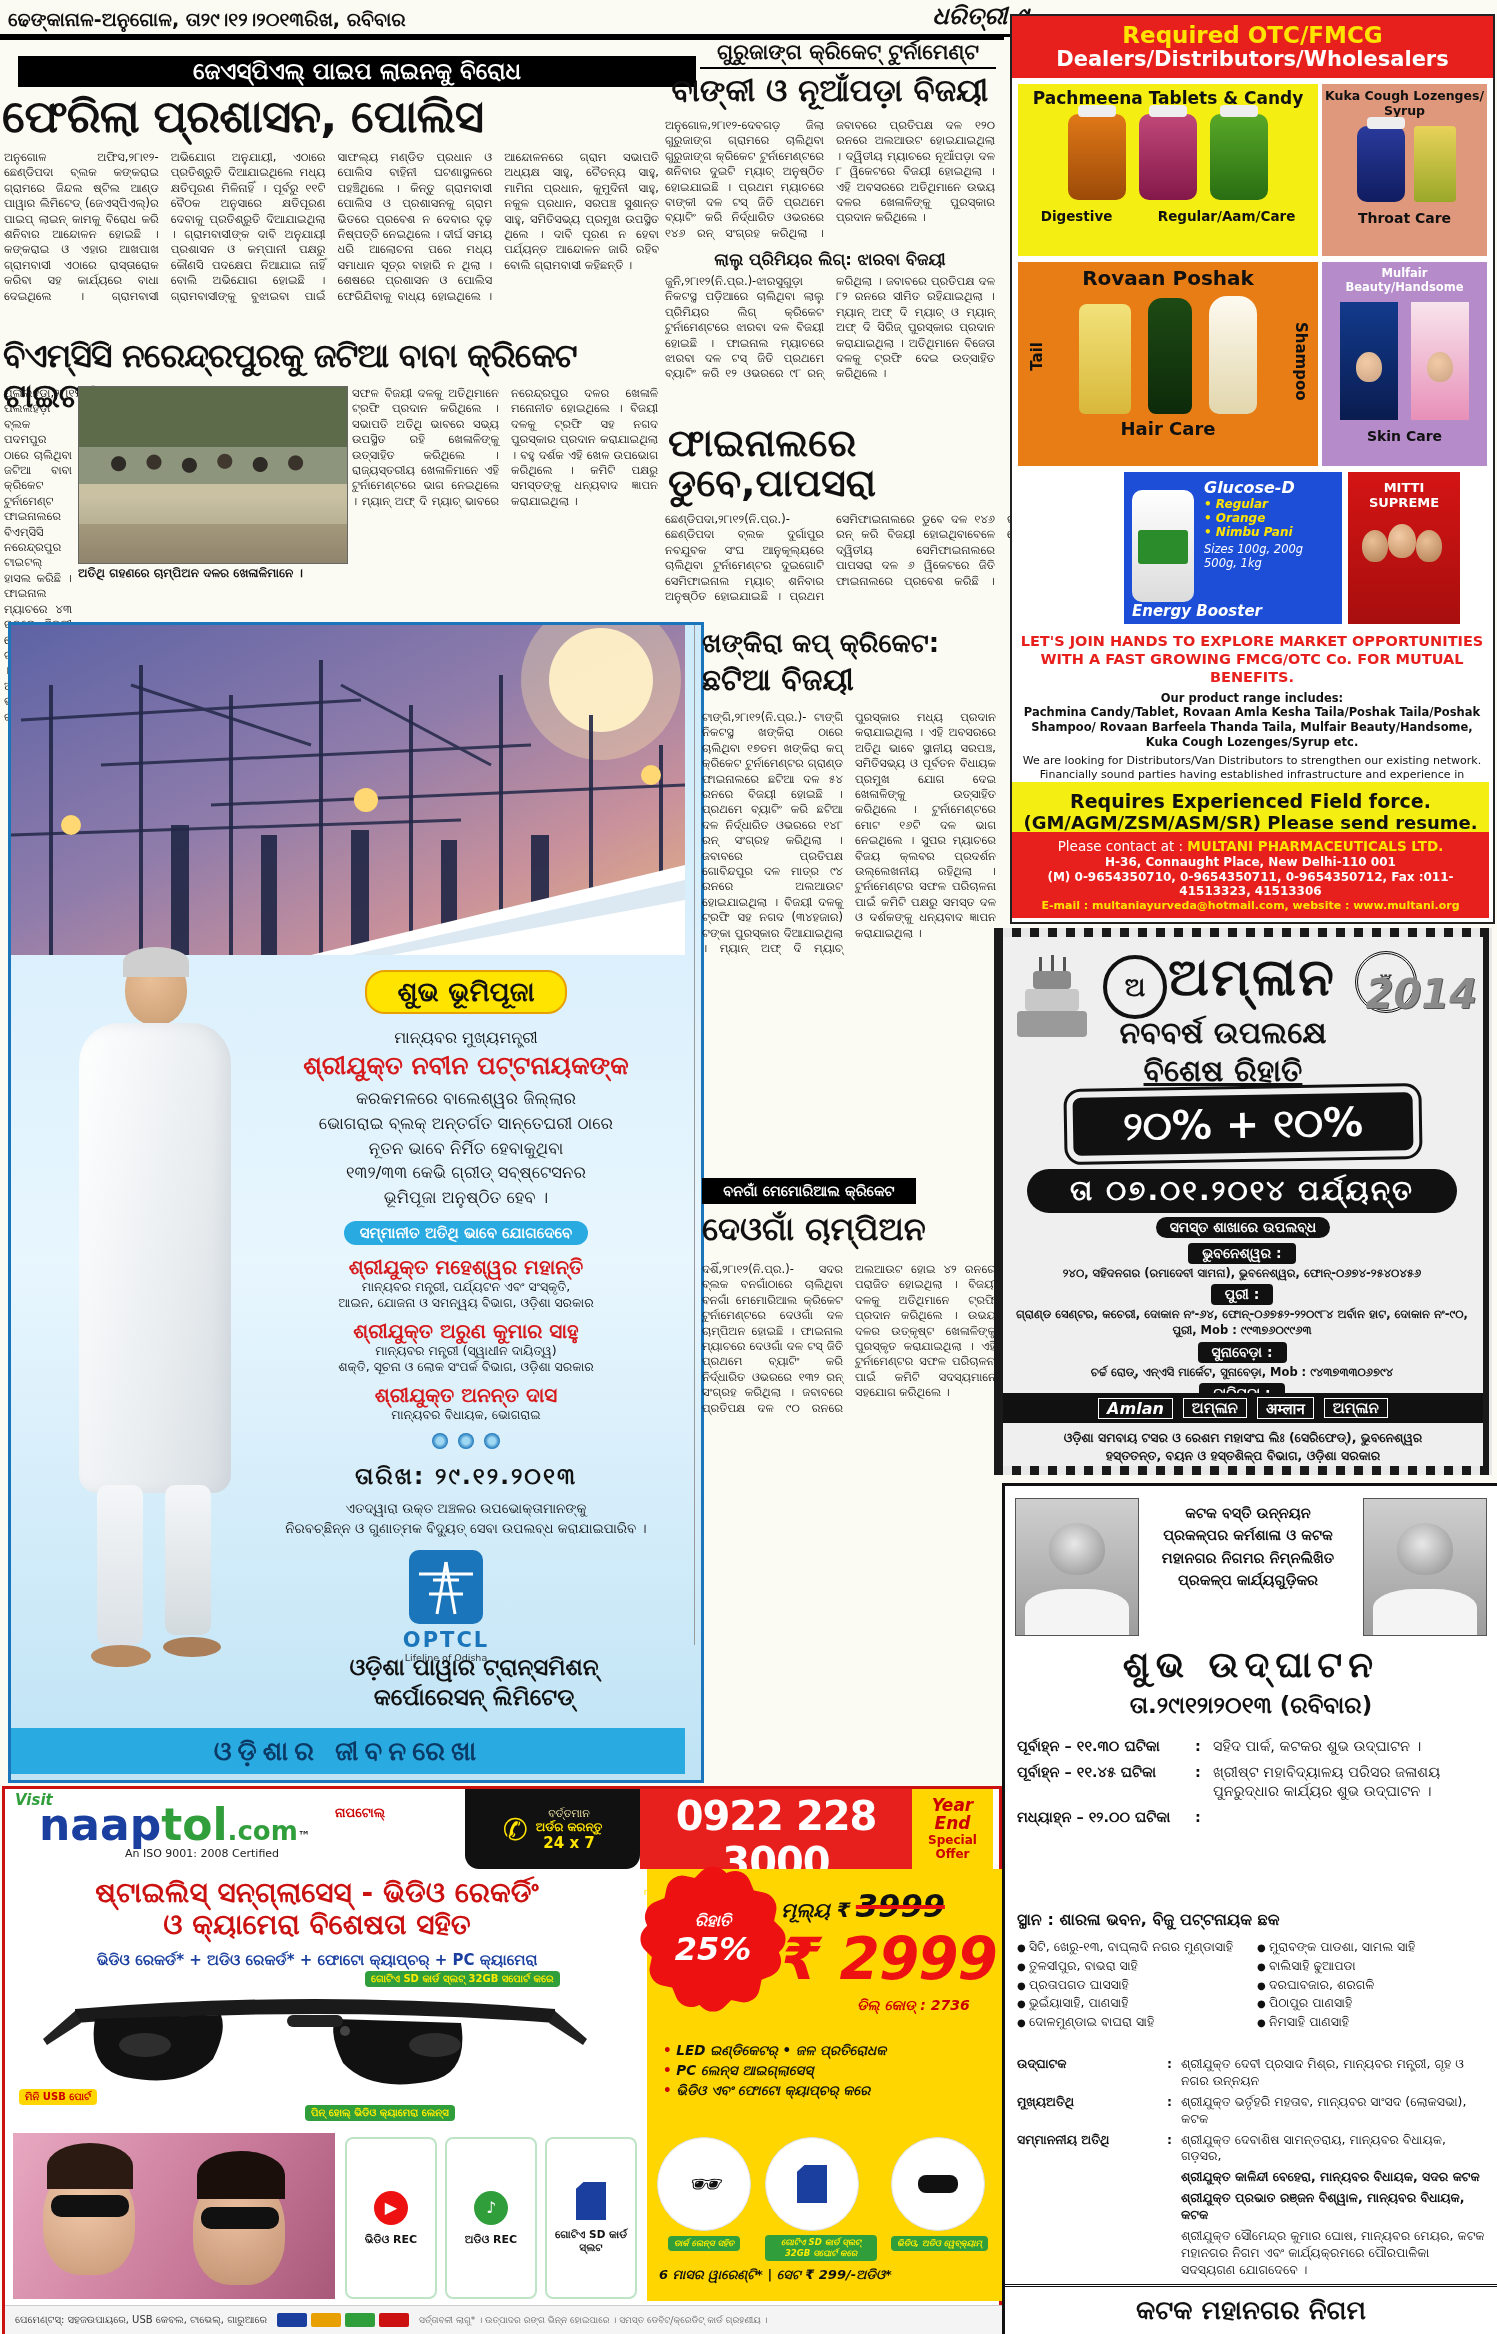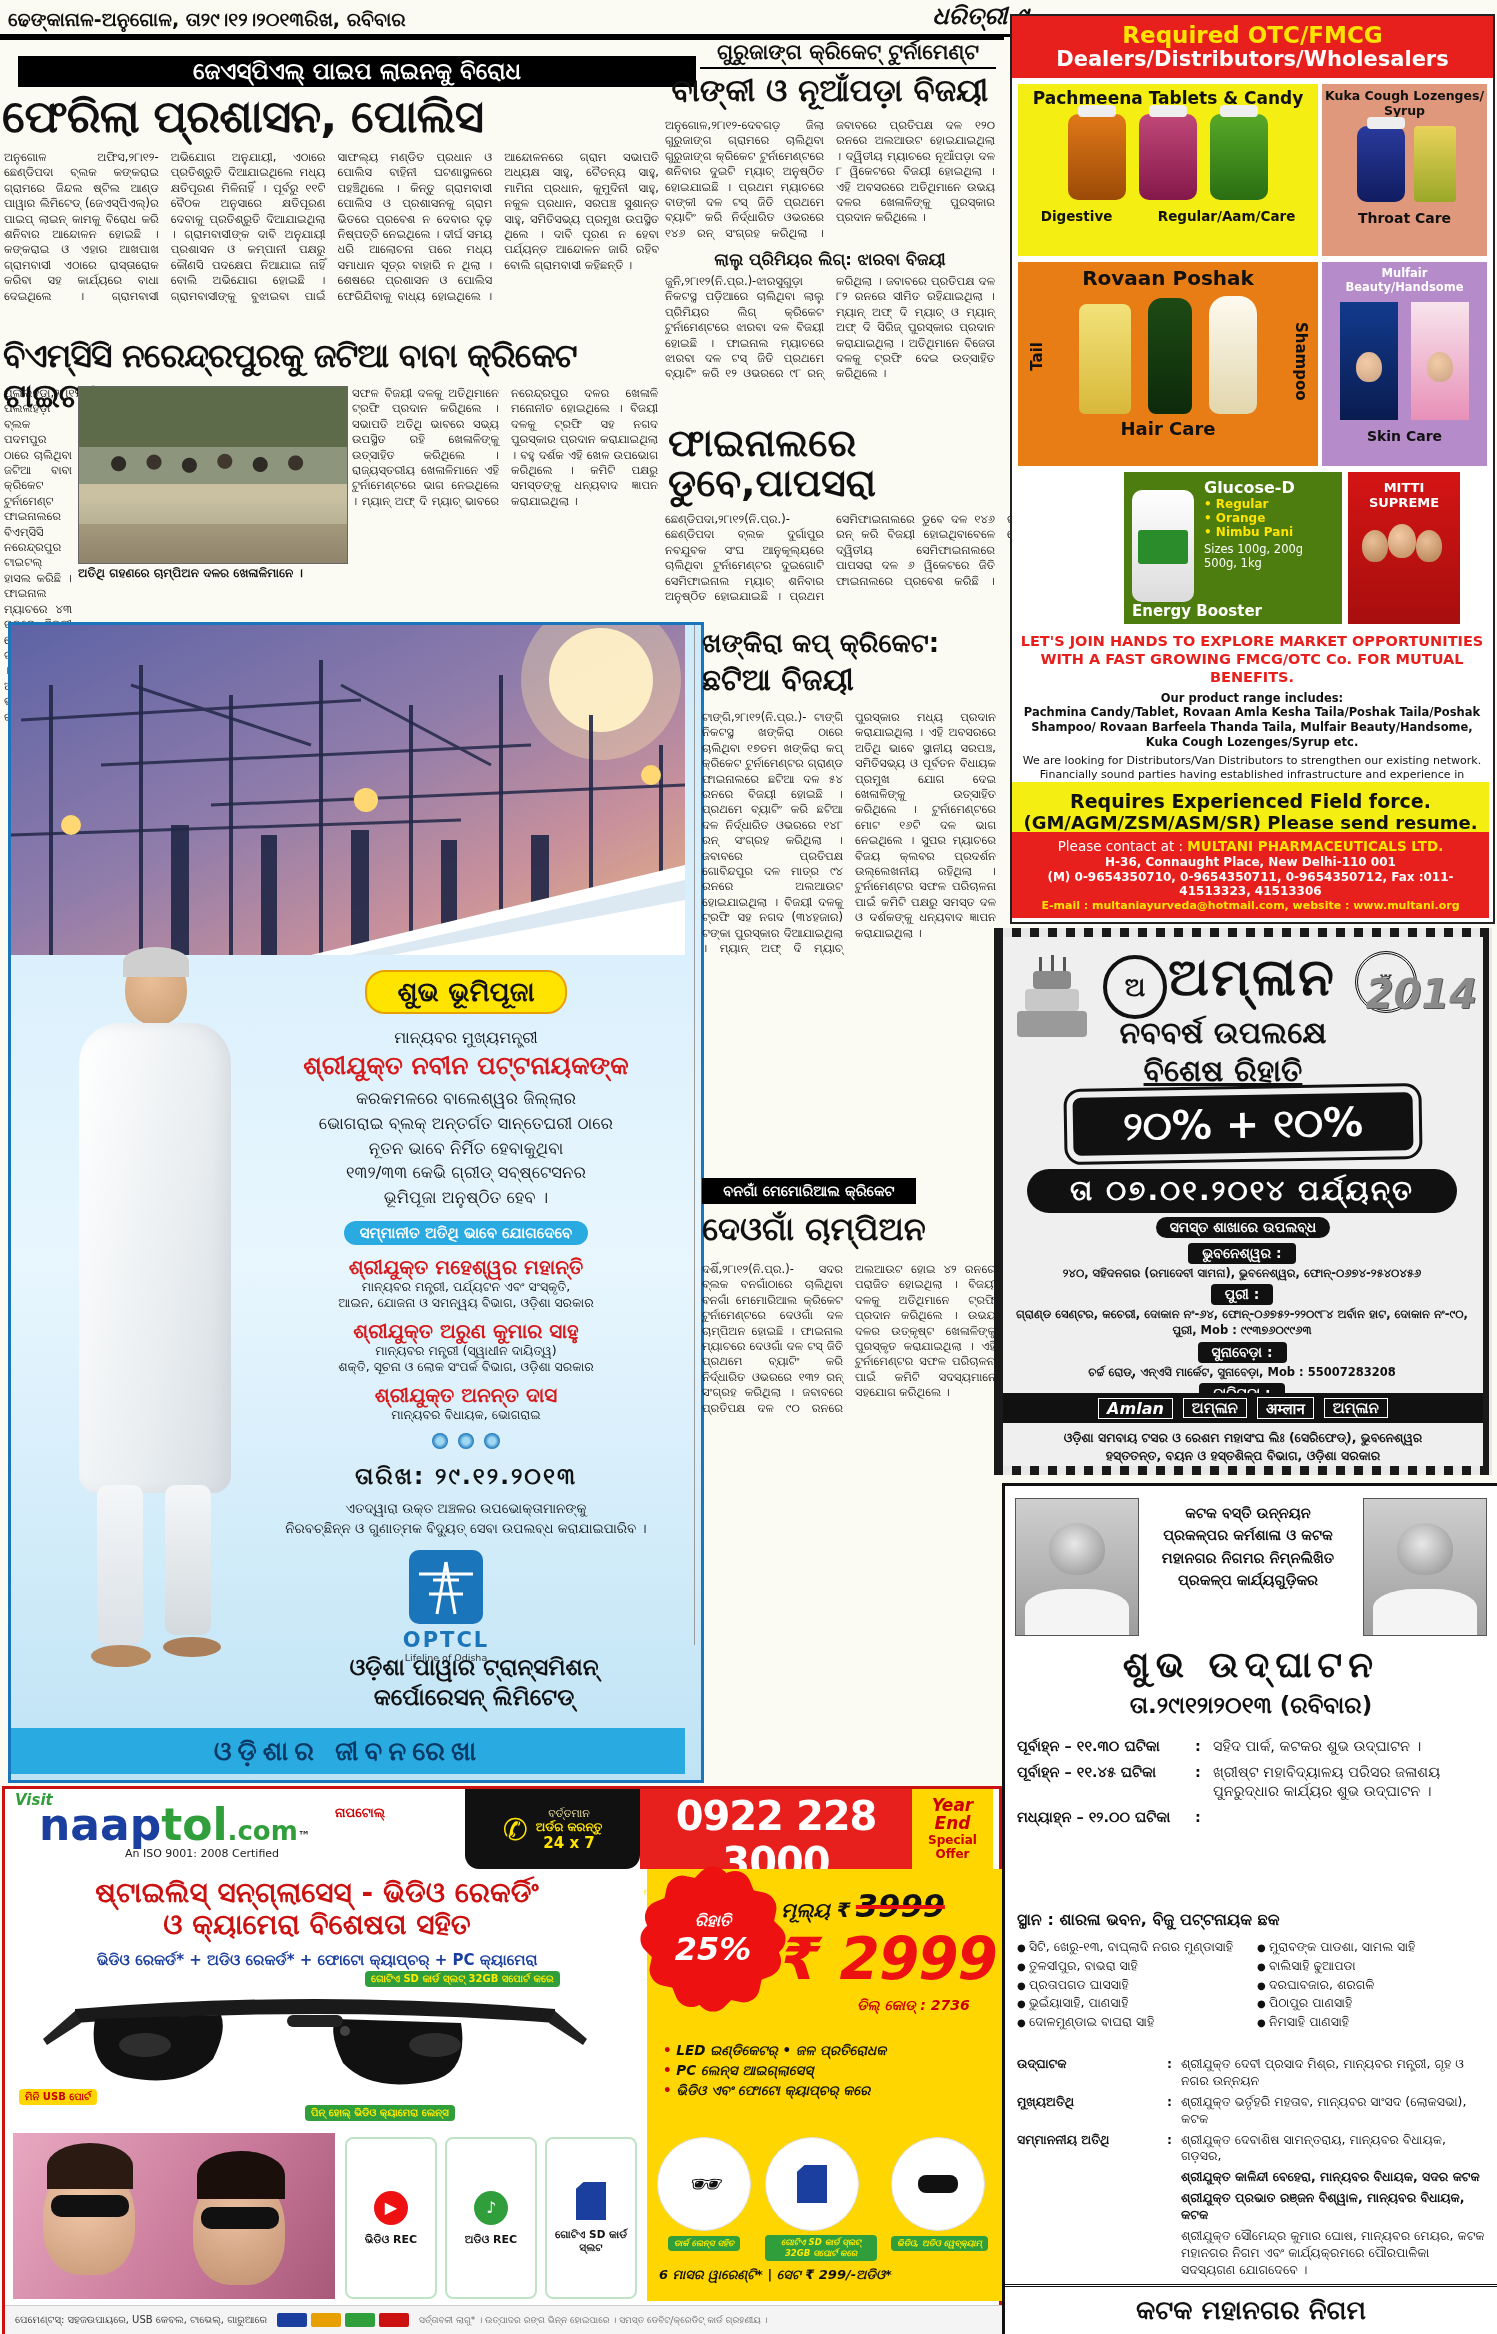--- a/index.html
+++ b/index.html
@@ -250,21 +250,21 @@
     </div>
     <div class="mult-panel ctr" style="left:310px;top:246px;width:165px;height:204px;background:#b58cc9;">
       <div class="b" style="font-size:11.5px;color:#fff;margin-top:4px;">Mulfair Beauty/Handsome</div>
       <div style="margin-top:8px;">
         <span class="facebox" style="width:58px;height:118px;background:linear-gradient(#123a8c,#0a1c50);"><span class="fc"></span></span>
         <span class="facebox" style="width:58px;height:118px;background:linear-gradient(#f8e4ec,#e890b8);"><span class="fc"></span></span>
       </div>
       <div class="b" style="font-size:14px;margin-top:4px;">Skin Care</div>
     </div>
 
-    <div class="mult-panel" style="left:112px;top:456px;width:218px;height:152px;background:#4d7c0f;color:#fff;">
+    <div class="mult-panel" style="left:112px;top:456px;width:218px;height:152px;background:#1d4ed8;color:#fff;font-style:italic;">
       <div style="position:absolute;left:8px;top:18px;width:62px;height:112px;border-radius:10px;background:linear-gradient(#ffffff,#dcdcdc);"></div>
       <div style="position:absolute;left:14px;top:58px;width:50px;height:34px;background:#2a8c2a;border-radius:3px;"></div>
       <div style="position:absolute;left:80px;top:6px;">
         <div class="b" style="font-size:16px;">Glucose-D</div>
         <div style="color:#ffe400;font-size:12px;font-weight:bold;">• Regular</div>
         <div style="color:#ffe400;font-size:12px;font-weight:bold;">• Orange</div>
         <div style="color:#ffe400;font-size:12px;font-weight:bold;">• Nimbu Pani</div>
         <div style="font-size:11.5px;margin-top:3px;width:130px;">Sizes 100g, 200g 500g, 1kg</div>
       </div>
       <div class="b" style="position:absolute;left:8px;bottom:4px;font-size:15px;">Energy Booster</div>
@@ -318,21 +318,21 @@
       <div class="ctr b" style="position:absolute;left:24px;top:232px;width:430px;height:44px;background:#111;color:#fff;font-size:28px;line-height:44px;border-radius:22px;letter-spacing:2px;">ତା ୦୭.୦୧.୨୦୧୪ ପର୍ଯ୍ୟନ୍ତ</div>
       <div class="ctr" style="position:absolute;left:0;top:280px;width:100%;">
         <span class="amlan-pill" style="font-size:14px;border-radius:14px;">ସମସ୍ତ ଶାଖାରେ ଉପଲବ୍ଧ</span>
       </div>
       <div class="ctr" style="position:absolute;left:4px;top:306px;width:470px;">
         <div><span class="amlan-pill" style="font-size:14px;">ଭୁବନେଶ୍ୱର :</span></div>
         <div class="b" style="font-size:11.5px;margin:2px 0 4px;">୨୪୦, ସହିଦନଗର (ରମାଦେବୀ ସାମନା), ଭୁବନେଶ୍ୱର, ଫୋନ୍-୦୬୭୪-୨୫୪୦୪୫୬</div>
         <div><span class="amlan-pill" style="font-size:14px;">ପୁରୀ :</span></div>
         <div class="b" style="font-size:11.5px;margin:2px 0 4px;line-height:1.35;">ଗ୍ରାଣ୍ଡ ସେଣ୍ଟର, କଚେରୀ, ଦୋକାନ ନଂ-୬୪, ଫୋନ୍-୦୬୭୫୨-୨୨୦୯୮୪ ଅର୍ବାନ ହାଟ, ଦୋକାନ ନଂ-୯୦, ପୁରୀ, Mob : ୯୯୩୭୬୦୯୯୬୩</div>
         <div><span class="amlan-pill" style="font-size:14px;">ସୁନାବେଡ଼ା :</span></div>
-        <div class="b" style="font-size:11.5px;margin:2px 0 4px;">ଚର୍ଚ୍ଚ ରୋଡ୍, ଏନ୍‌ଏସି ମାର୍କେଟ, ସୁନାବେଡ଼ା, Mob : 55007283208</div>
+        <div class="b" style="font-size:11.5px;margin:2px 0 4px;">ଚର୍ଚ୍ଚ ରୋଡ୍, ଏନ୍‌ଏସି ମାର୍କେଟ, ସୁନାବେଡ଼ା, Mob : ୯୪୩୭୩୩୦୬୭୯୪</div>
         <div><span class="amlan-pill" style="font-size:14px;">ବାରିପଦା :</span></div>
         <div class="b" style="font-size:11.5px;margin:2px 0 4px;">ବାରିପଦା-କଲ୍‌ରେଣ୍ଡ ଛକ, ଷ୍ଟେସନ ରୋଡ୍, ବାରିପଦା, Mob : ୯୪୩୭୨୦୬୪୪୩୪</div>
       </div>
       <div style="position:absolute;left:0;top:456px;width:100%;height:30px;background:#111;color:#fff;display:flex;align-items:center;justify-content:center;gap:10px;">
         <span class="b" style="font-style:italic;font-size:16px;border:1px solid #fff;padding:0 8px;">Amlan</span>
         <span class="b" style="font-size:15px;border:1px solid #fff;padding:0 8px;">ଅମ୍ଳାନ</span>
         <span class="b" style="font-size:15px;border:1px solid #fff;padding:0 8px;">अम्लान</span>
         <span class="b" style="font-size:15px;border:1px solid #fff;padding:0 8px;">ଅମ୍ଳାନ</span>
       </div>
       <div class="ctr b" style="position:absolute;left:0;top:492px;width:100%;font-size:12.5px;line-height:1.4;">

